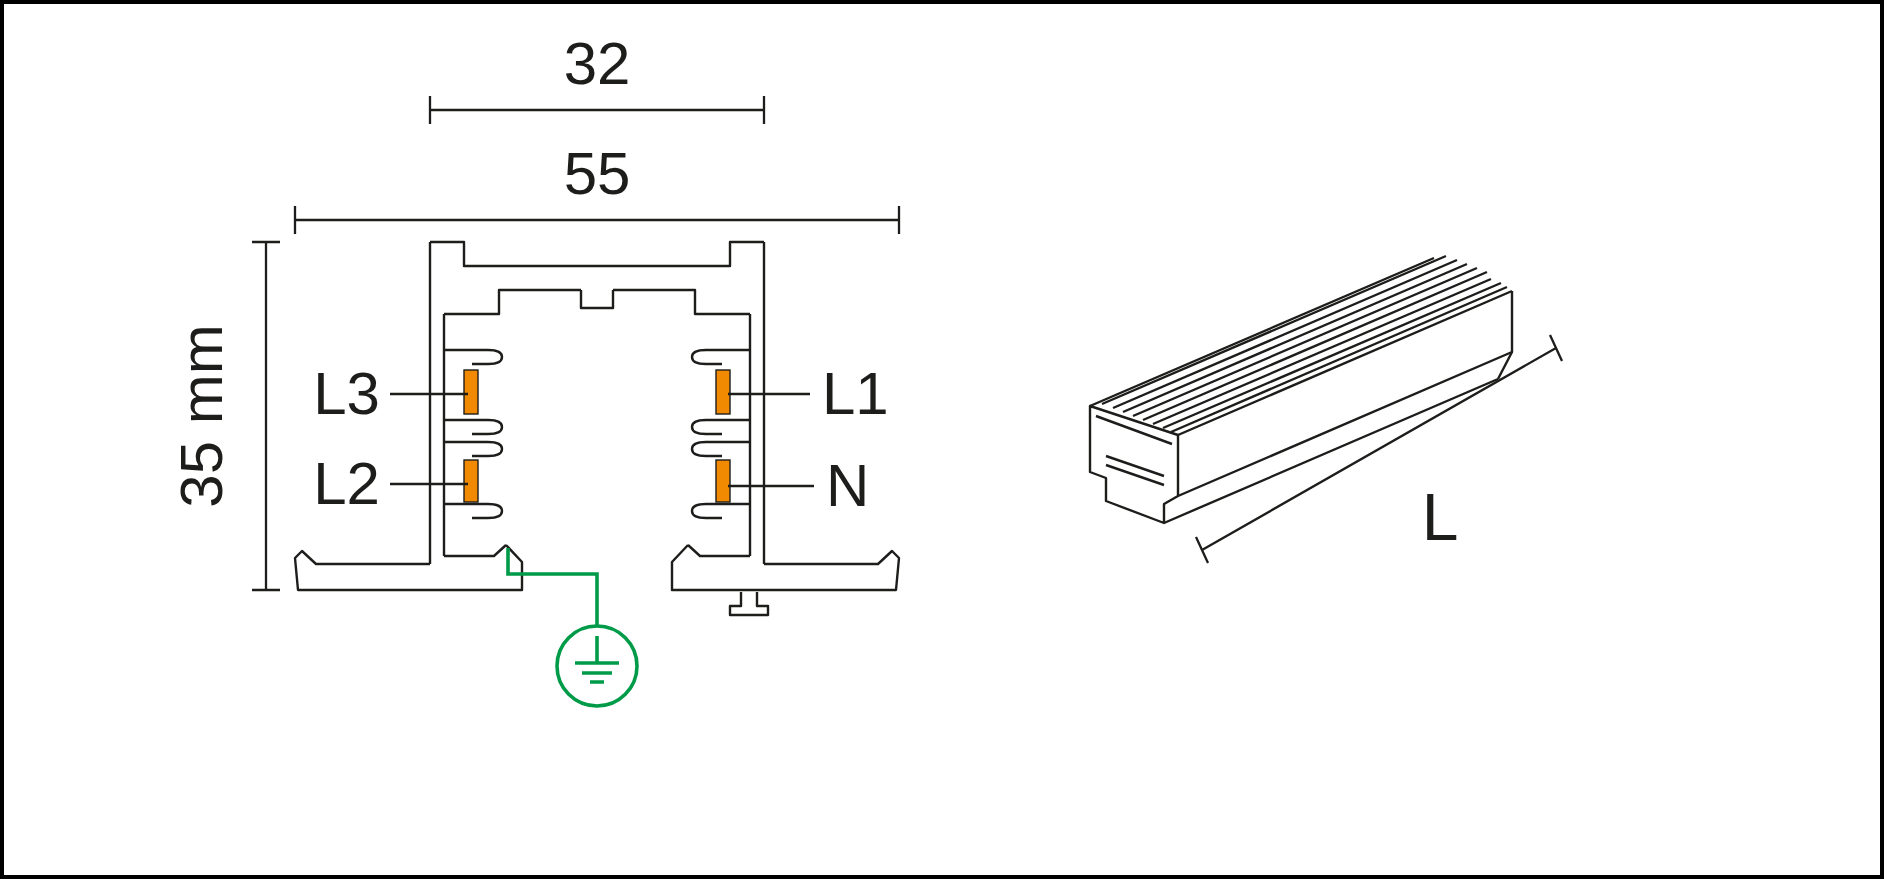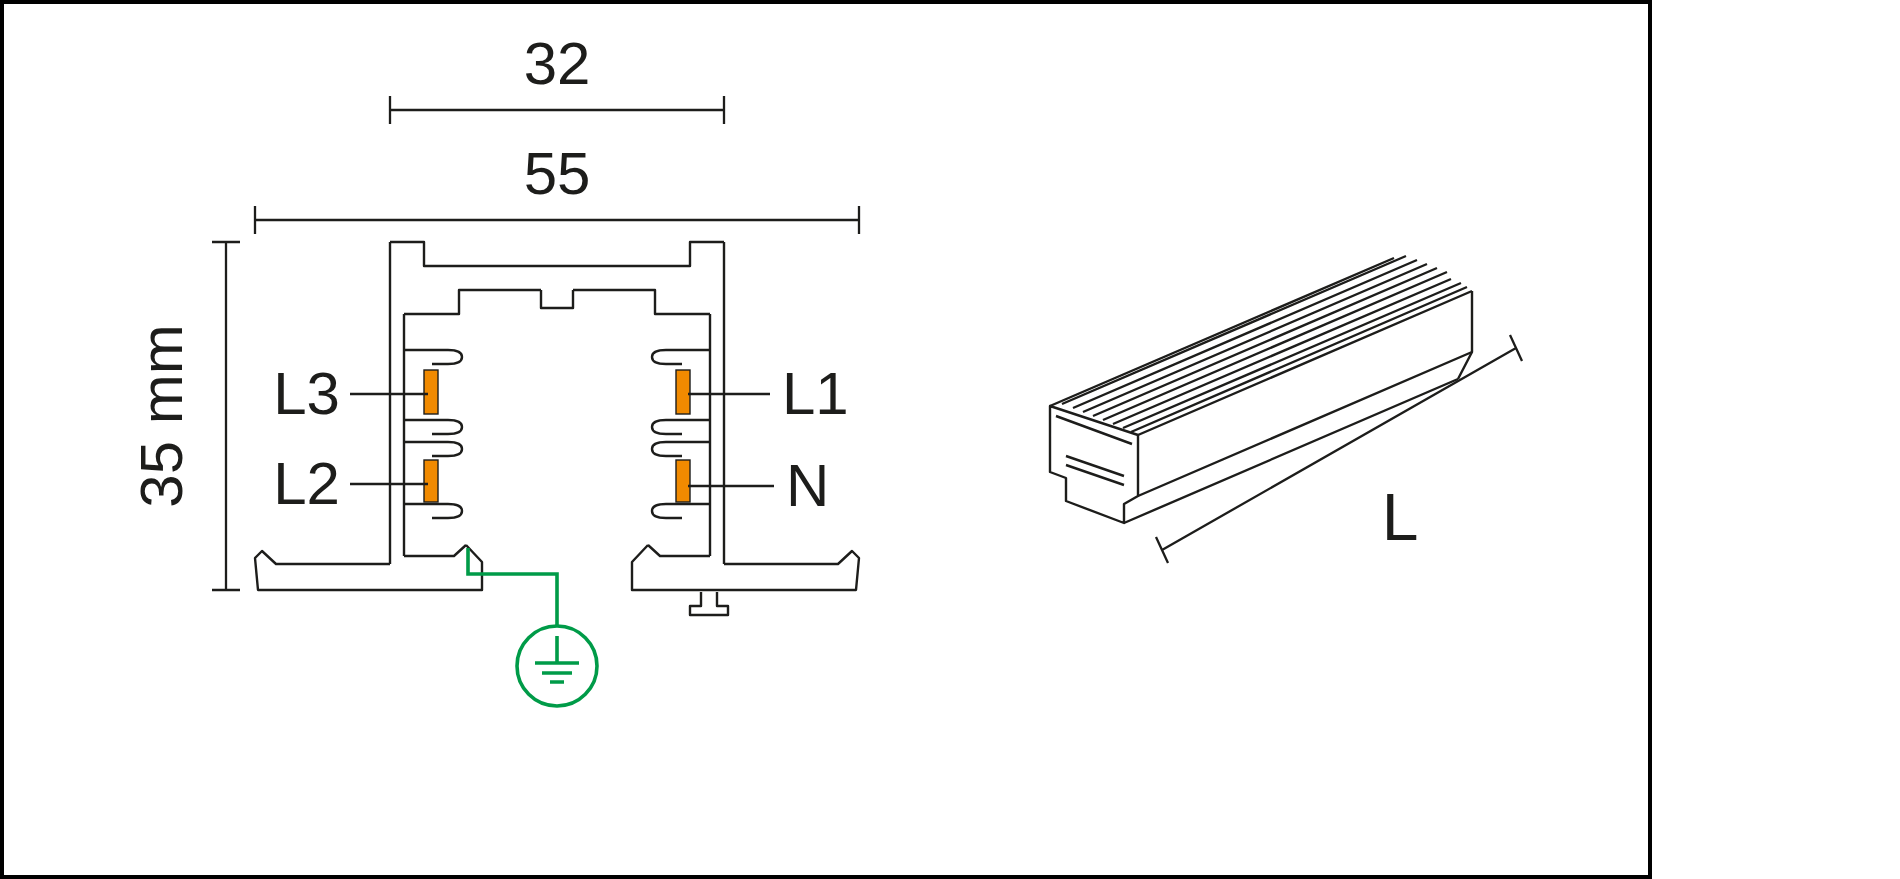--- a/index.html
+++ b/index.html
@@ -1,23 +1,24 @@
 <!DOCTYPE html>
 <html><head>
 <meta charset="utf-8">
 <style>
   html,body{margin:0;padding:0;background:#fff;}
   .frame{
     position:relative;
-    width:1652px;height:879px;
+    width:1884px;height:879px;
     box-sizing:border-box;
     border:4px solid #000;
     background:#ffffff;
     overflow:hidden;
     font-family:"Liberation Sans","DejaVu Sans",sans-serif;
+    padding-left:40px;
   }
   svg{display:block;}
   .ln{fill:none;stroke:#1d1d1b;stroke-width:2.4;stroke-linejoin:round;stroke-linecap:butt;}
   .dim{stroke-width:2.3;}
   .leader{stroke-width:2.3;}
   .grn{fill:none;stroke-width:3.6;stroke-linecap:butt;}
   .t{fill:#1d1d1b;font-size:60px;font-family:"Liberation Sans","DejaVu Sans",sans-serif;}
   .tL{font-size:66px;}
 </style>
 </head>

